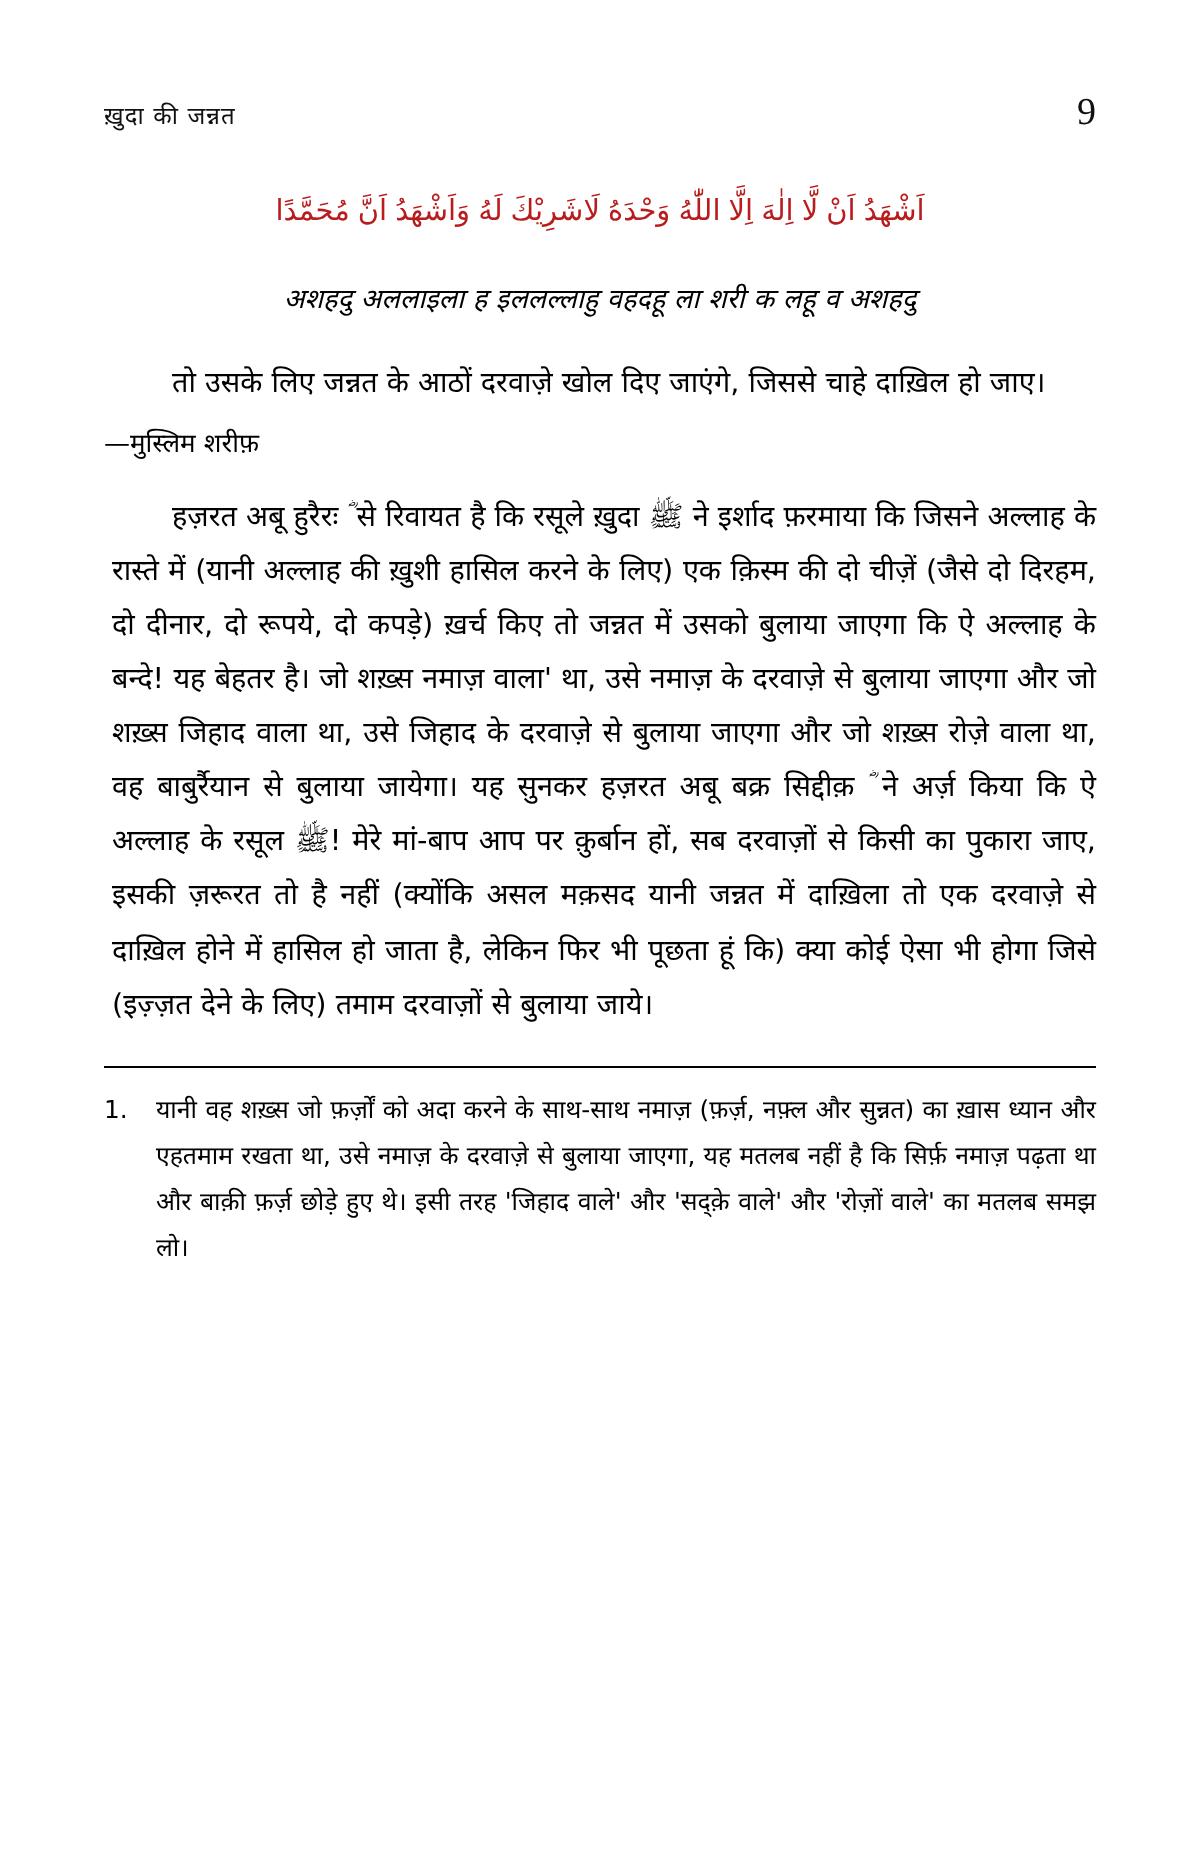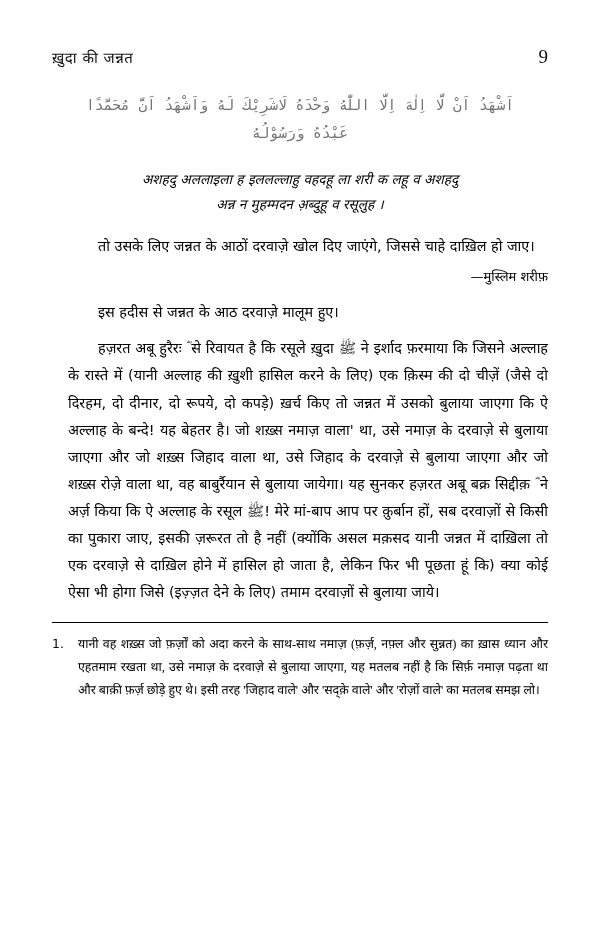--- a/index.html
+++ b/index.html
@@ -22,37 +22,37 @@
     padding: 46px 52px 30px 52px;
   }
   .header {
     display: flex;
     align-items: baseline;
     justify-content: space-between;
     margin-bottom: 12px;
   }
   .header-title {
     font-family: "DejaVu Sans", sans-serif;
-    font-size: 15px;
+    font-size: 12px;
     letter-spacing: 0.5px;
     color: #111;
   }
   .header-pageno {
     font-family: "Liberation Serif", serif;
     font-size: 19px;
     color: #111;
   }
   .arabic-block {
     text-align: center;
     direction: rtl;
-    font-family: Liberation Mono, monospace;
+    font-family: Liberation Sans, sans-serif;
     font-size: 14.5px;
     line-height: 1.95;
     margin: 24px 0 18px 0;
-    color: #737373;
+    color: #b91c1c;
   }
   .arabic-line {
     display: block;
     white-space: nowrap;
   }
   .translit {
     font-family: "DejaVu Sans", sans-serif;
     font-style: italic;
     font-size: 13.6px;
     line-height: 1.85;
@@ -64,26 +64,25 @@
     display: block;
   }
   .body-text {
     font-family: "DejaVu Sans", sans-serif;
     font-size: 14.4px;
     line-height: 1.88;
     text-align: justify;
     color: #000;
   }
   .para {
-    margin: 0 0 9px 16px;
+    margin: 0 0 9px 4px;
     text-indent: 30px;
     text-align: justify;
   }
   .attrib {
-    text-align: right;
     font-size: 13px;
     margin: -4px 0 10px 0;
     font-family: "DejaVu Sans", sans-serif;
   }
   .footnote-rule {
     border: 0;
     border-top: 1px solid #000;
     width: 100%;
     margin: 16px 0 10px 0;
   }
@@ -97,50 +96,46 @@
   .footnote-num {
     width: 26px;
     flex: 0 0 26px;
   }
   .footnote-body {
     flex: 1 1 auto;
     text-align: justify;
   }
   .footnote-body p {
     margin: 0;
-    font-family: Liberation Serif, serif;
   }
 </style>
 </head>
 <body>
 
 <div class="page">
 
   <div class="header">
     <div class="header-title">ख़ुदा की जन्नत</div>
     <div class="header-pageno">9</div>
   </div>
 
   <div class="arabic-block">
     <span class="arabic-line">اَشْهَدُ اَنْ لَّا اِلٰهَ اِلَّا اللّٰهُ وَحْدَهُ لَاشَرِيْكَ لَهُ وَاَشْهَدُ اَنَّ مُحَمَّدًا</span>
-    <span class="arabic-line">عَبْدُهُ وَرَسُوْلُهُ</span>
   </div>
 
   <div class="translit">
     <span>अशहदु अललाइला ह इललल्लाहु वहदहू ला शरी क लहू व अशहदु</span>
-    <span>अन्न न मुहम्मदन अ़ब्दुहू व रसूलुह ।</span>
   </div>
 
   <div class="body-text">
 
     <p class="para">तो उसके लिए जन्नत के आठों दरवाज़े खोल दिए जाएंगे, जिससे चाहे दाख़िल हो जाए।</p>
 
     <div class="attrib">—मुस्लिम शरीफ़</div>
 
-    <p class="para">इस हदीस से जन्नत के आठ दरवाज़े मालूम हुए।</p>
 
     <p class="para">हज़रत अबू हुरैरः ؓ से रिवायत है कि रसूले ख़ुदा ﷺ ने इर्शाद फ़रमाया कि जिसने अल्लाह के रास्ते में (यानी अल्लाह की ख़ुशी हासिल करने के लिए) एक क़िस्म की दो चीज़ें (जैसे दो दिरहम, दो दीनार, दो रूपये, दो कपड़े) ख़र्च किए तो जन्नत में उसको बुलाया जाएगा कि ऐ अल्लाह के बन्दे! यह बेहतर है। जो शख़्स नमाज़ वाला' था, उसे नमाज़ के दरवाज़े से बुलाया जाएगा और जो शख़्स जिहाद वाला था, उसे जिहाद के दरवाज़े से बुलाया जाएगा और जो शख़्स रोज़े वाला था, वह बाबुर्रैयान से बुलाया जायेगा। यह सुनकर हज़रत अबू बक्र सिद्दीक़ ؓ ने अर्ज़ किया कि ऐ अल्लाह के रसूल ﷺ! मेरे मां-बाप आप पर क़ुर्बान हों, सब दरवाज़ों से किसी का पुकारा जाए, इसकी ज़रूरत तो है नहीं (क्योंकि असल मक़सद यानी जन्नत में दाख़िला तो एक दरवाज़े से दाख़िल होने में हासिल हो जाता है, लेकिन फिर भी पूछता हूं कि) क्या कोई ऐसा भी होगा जिसे (इज़्ज़त देने के लिए) तमाम दरवाज़ों से बुलाया जाये।</p>
 
 
 
   </div>
 
   <hr class="footnote-rule">
 
   <div class="footnote">

